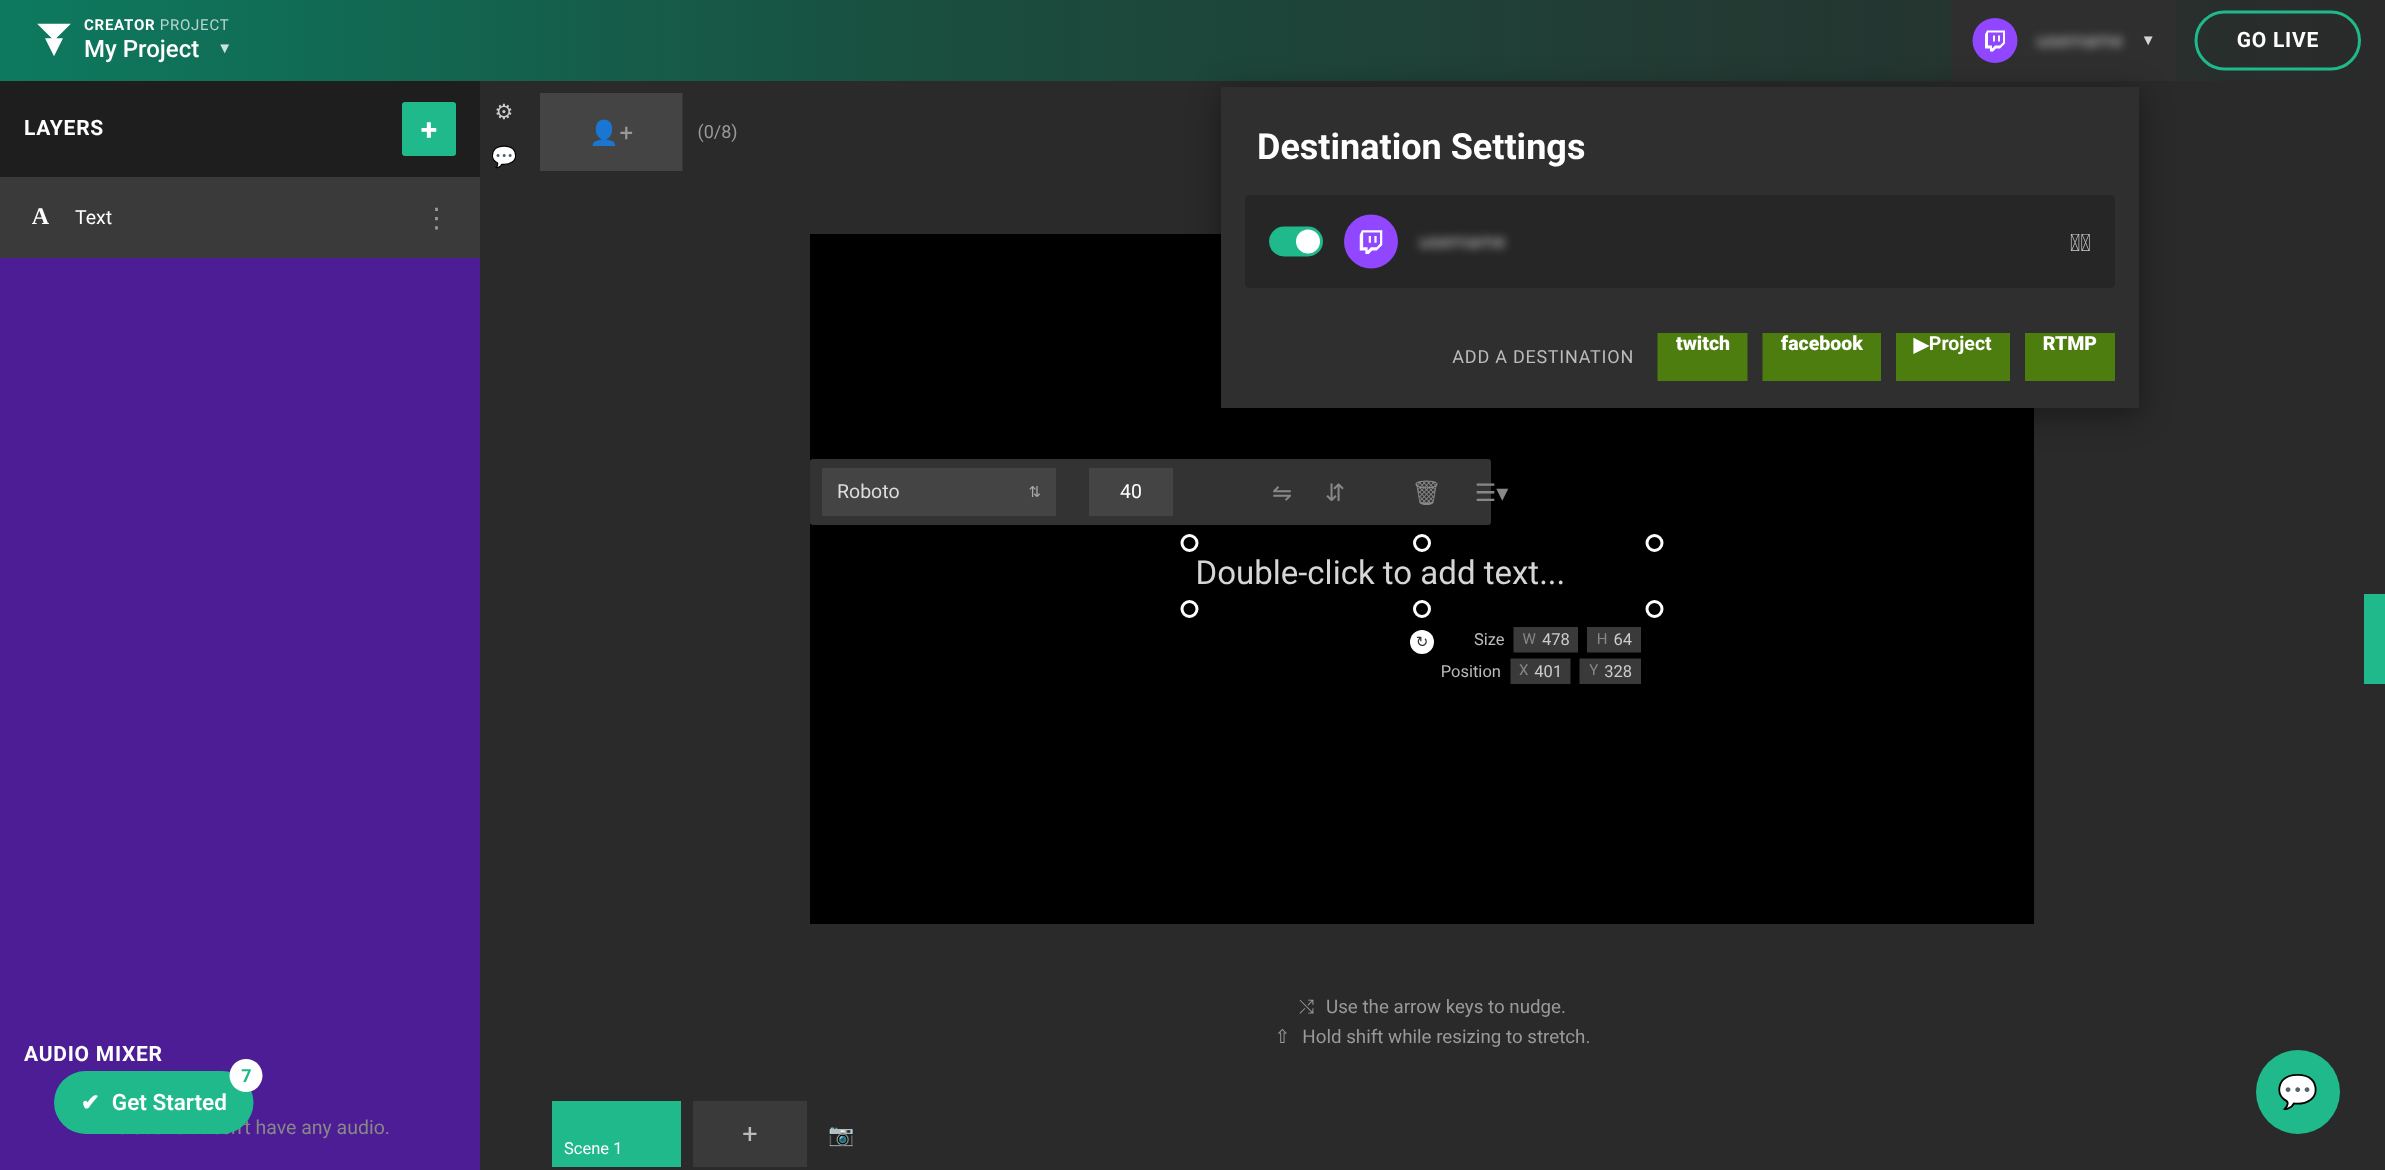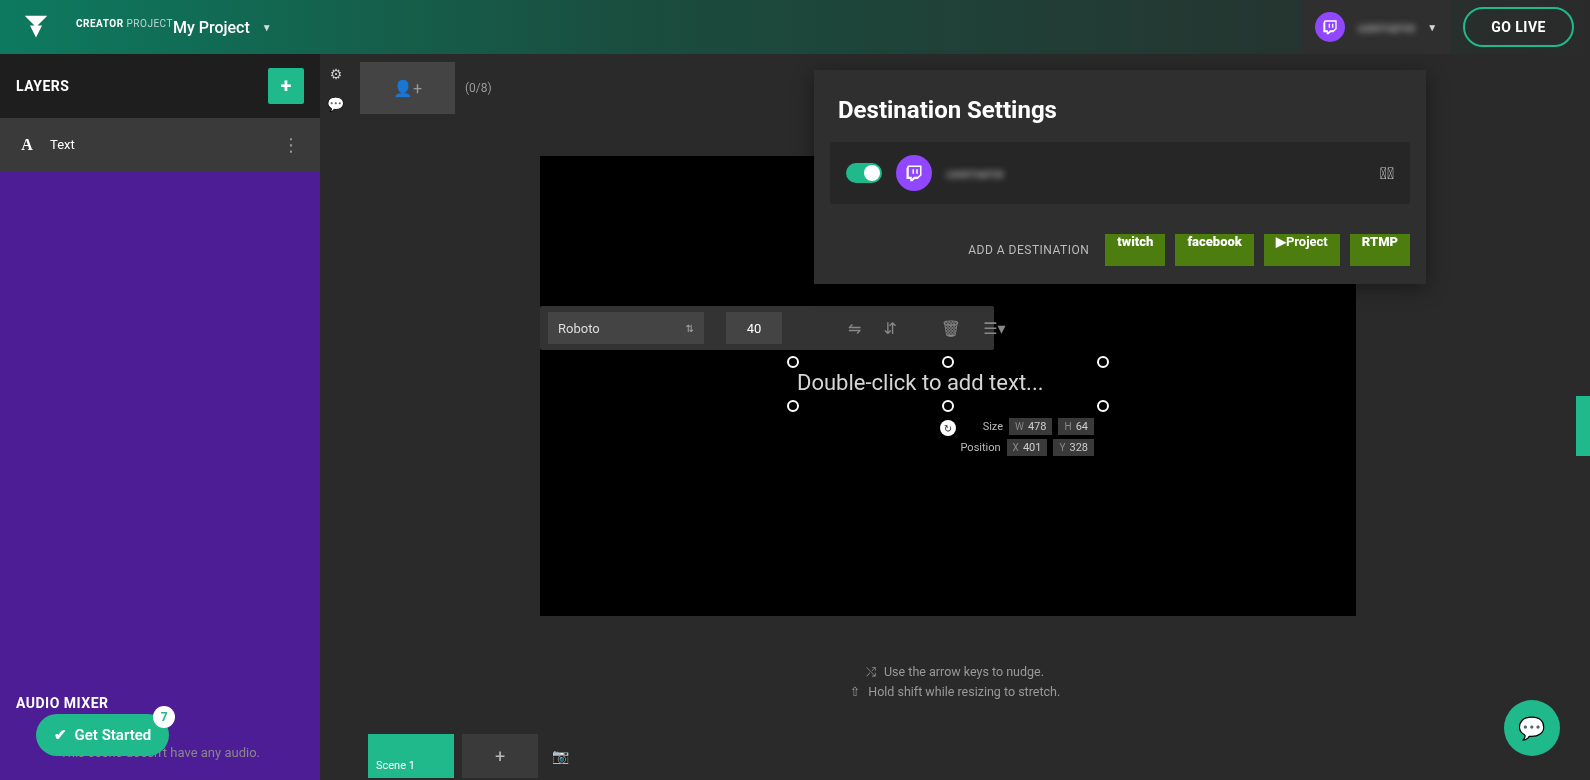--- a/index.html
+++ b/index.html
@@ -2,21 +2,21 @@
 <html><head>
 <meta charset="utf-8">
 <style>
 * { margin:0; padding:0; box-sizing:border-box; font-family: -apple-system, BlinkMacSystemFont, "Segoe UI", Roboto, sans-serif; }
 body { width:1590px; height:780px; background:#2a2a2a; color:#fff; overflow:hidden; position:relative; }
 
 
 .topbar { height:54px; background:linear-gradient(90deg,#0d7a5f 0%,#1a4d3e 40%,#2a2a2a 100%); display:flex; align-items:center; padding:0 16px; }
 .logo { width:40px; height:40px; display:flex; align-items:center; justify-content:center; cursor:pointer; }
 .logo svg { width:30px; height:30px; }
-.project-block { margin-left:20px; display:flex; flex-direction:row; }
+.project-block { display:flex; flex-direction:column; }
 .creator-label { font-size:10px; letter-spacing:.5px; color:rgba(255,255,255,.7); }
 .creator-label b { font-weight:700; color:#fff; }
 .project-name { font-size:16px; font-weight:500; display:flex; align-items:center; gap:12px; cursor:pointer; }
 .chevdown { font-size:10px; color:rgba(255,255,255,.8); }
 .topbar-right { margin-left:auto; display:flex; align-items:center; gap:12px; background:#2f2f2f; height:54px; padding:0 14px; }
 .twitch-avatar { width:30px; height:30px; border-radius:50%; background:#9146ff; display:flex; align-items:center; justify-content:center; font-size:14px; }
 .blurred-user { filter:blur(3px); color:#bbb; font-size:13px; }
 .golive { margin-left:12px; padding:10px 26px; border:2px solid #1fb98b; border-radius:22px; background:transparent; color:#fff; font-weight:700; font-size:14px; letter-spacing:.5px; cursor:pointer; }
 
 
@@ -68,21 +68,21 @@
 .hints { position:absolute; bottom:78px; left:50%; transform:translateX(-50%); text-align:center; color:#999; font-size:12.5px; line-height:1.6; }
 .hints .hint-row { display:flex; align-items:center; justify-content:center; gap:8px; }
 
 
 .scenes { position:absolute; bottom:0; left:48px; height:48px; display:flex; align-items:center; gap:8px; }
 .scene-tab { width:86px; height:44px; background:#1fb98b; display:flex; align-items:flex-end; padding:6px 8px; font-size:11px; color:#fff; cursor:pointer; }
 .scene-add { width:76px; height:44px; background:#3a3a3a; display:flex; align-items:center; justify-content:center; color:#bbb; font-size:18px; cursor:pointer; }
 .scene-cam { color:#777; font-size:14px; margin-left:6px; }
 
 
-.dest-panel { position:absolute; top:16px; right:164px; width:612px; background:#2f2f2f; box-shadow:0 4px 20px rgba(0,0,0,.4); z-index:20; }
+.dest-panel { position:absolute; top:4px; right:164px; width:612px; background:#2f2f2f; box-shadow:0 4px 20px rgba(0,0,0,.4); z-index:20; }
 .dest-head { padding:26px 24px 18px; }
 .dest-head h2 { font-size:24px; font-weight:700; }
 .dest-row { margin:0 16px 16px; background:#262626; height:62px; display:flex; align-items:center; padding:0 16px; gap:14px; border-radius:3px; }
 .toggle { width:36px; height:20px; background:#1fb98b; border-radius:10px; position:relative; cursor:pointer; }
 .toggle::after { content:""; position:absolute; right:2px; top:2px; width:16px; height:16px; background:#fff; border-radius:50%; }
 .row-twitch { width:36px; height:36px; border-radius:50%; background:#9146ff; display:flex; align-items:center; justify-content:center; }
 .row-edit { margin-left:auto; color:#ccc; cursor:pointer; font-size:16px; }
 .dest-footer { display:flex; align-items:center; justify-content:flex-end; gap:10px; padding:14px 16px 18px; }
 .dest-footer-label { font-size:12px; letter-spacing:.5px; color:#bbb; margin-right:6px; }
 .dest-btn { height:32px; padding:0 12px; background:#4d7c0f; display:flex; align-items:flex-start; font-size:13px; font-weight:700; cursor:pointer; }

